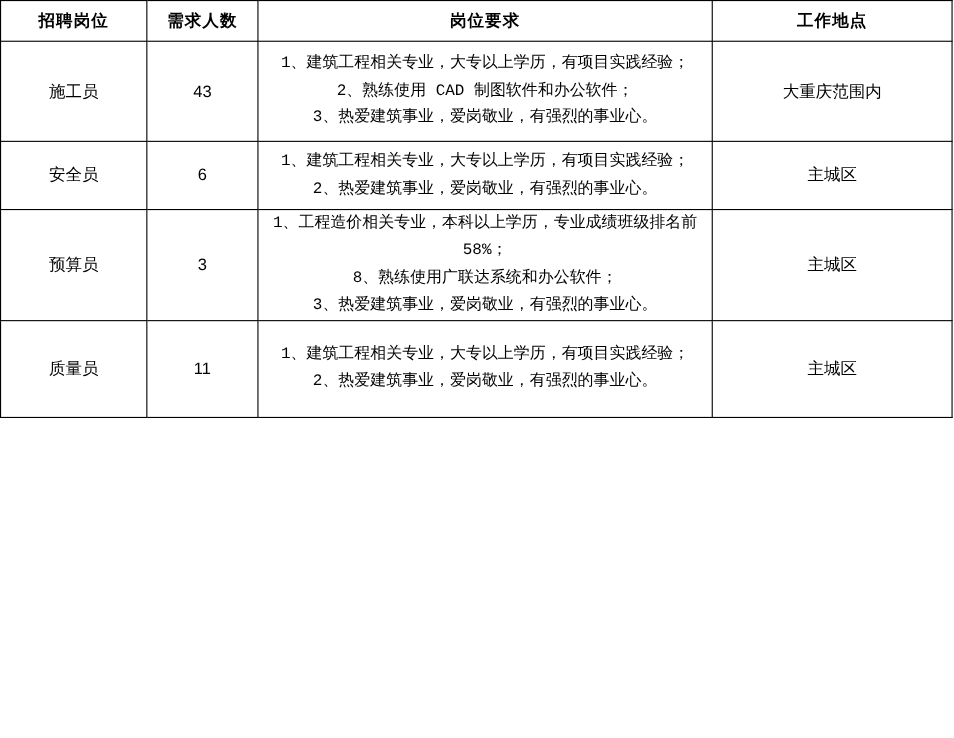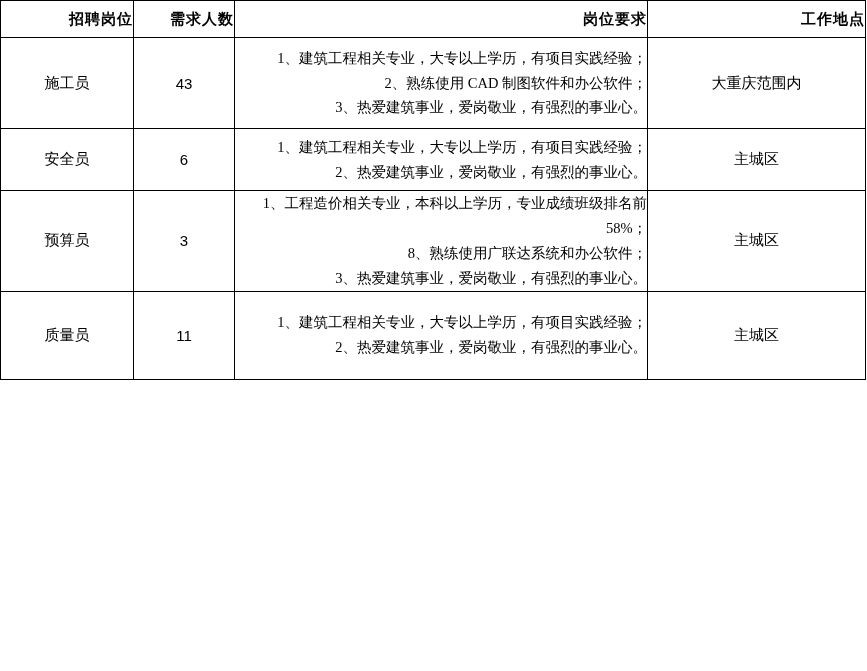--- a/index.html
+++ b/index.html
@@ -31,21 +31,21 @@
     vertical-align: middle;
     padding: 0;
   }
   col.c-position { width: 133px; }
   col.c-count    { width: 101px; }
   col.c-req      { width: 413px; }
   col.c-location { width: 218px; }
 
   thead th {
     height: 36px;
-    text-align: right;
+    text-align: center;
     font-weight: bold;
     font-size: 15px;
     font-family: "Liberation Sans", "DejaVu Sans", sans-serif;
     letter-spacing: 1px;
   }
   td.position,
   td.count,
   td.location {
     text-align: center;
     font-size: 15px;
@@ -53,22 +53,22 @@
     margin-left: 24px;
   }
   td.count {
     font-family: Liberation Sans, sans-serif;
     font-size: 15px;
   }
   td.requirements {
     padding: 7px 9px 7px 10px;
     font-size: 14.5px;
     line-height: 1.72;
-    font-family: Liberation Serif, serif;
-    text-align: right;
+    font-family: Liberation Mono, monospace;
+    text-align: center;
   }
   td.requirements .line {
     white-space: nowrap;
   }
   td.requirements .line.wrap {
     white-space: normal;
   }
 </style>
 </head>
 <body>

